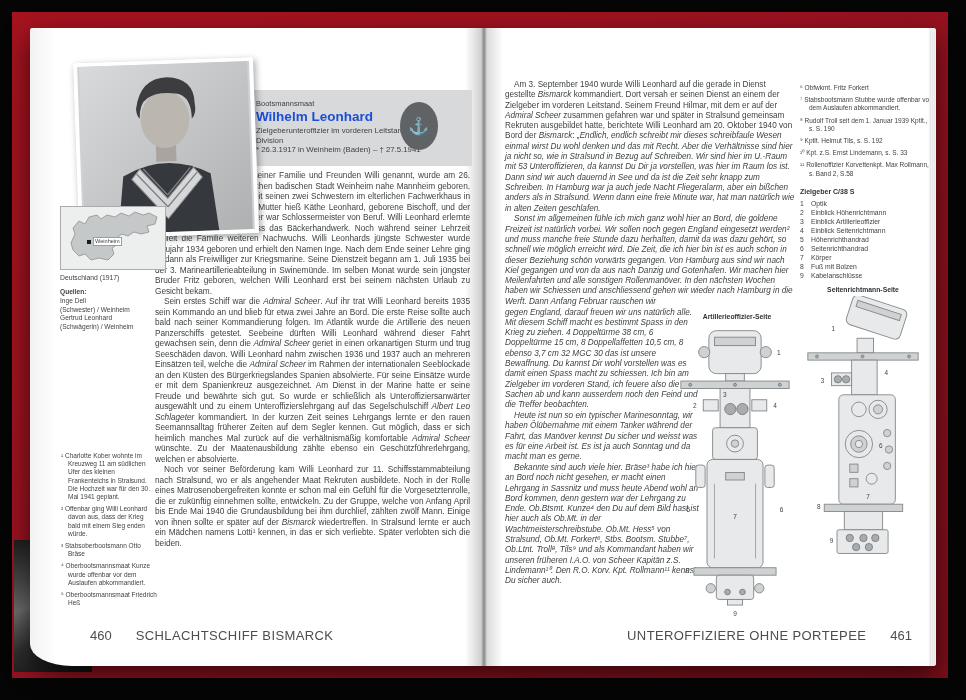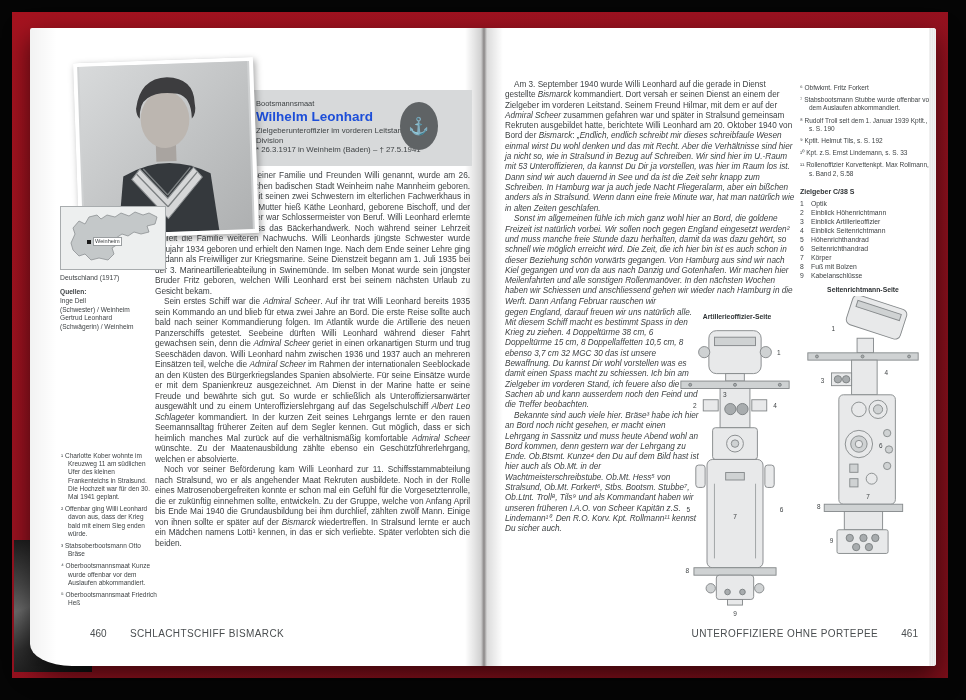--- a/index.html
+++ b/index.html
@@ -41,23 +41,23 @@
   .map-marker .sq{width:4px;height:4px;background:#1a1a1a;display:inline-block;}
   .map-marker .lbl{background:#fff;border:0.5px solid #9a9ea0;font-size:5.6px;padding:0 1px;line-height:7px;}
   .map-caption{font-size:6.8px;line-height:8px;margin-top:4px;}
   .sources{position:absolute;left:30px;top:260px;width:100px;font-size:6.6px;line-height:8.8px;}
   .sources .hd{font-weight:bold;}
   .left-main{position:absolute;left:125px;top:142px;width:315px;}
   .bodytext{font-size:8.3px;line-height:10.5px;letter-spacing:-0.05px;text-align:justify;}
   .para{margin:0;text-indent:9px;}
   .left-footnotes{position:absolute;left:31px;top:424px;width:96px;}
   .fn{font-size:6.5px;line-height:8.2px;padding-left:7px;text-indent:-7px;margin-bottom:4px;}
-  .footer{position:absolute;top:600px;font-size:10px;letter-spacing:.4px;color:#4a4e50;}
+  .footer{position:absolute;top:600px;font-size:13px;letter-spacing:.4px;color:#4a4e50;}
   .footer-left{left:60px;}
-  .footer-right{right:18px;text-align:right;}
+  .footer-right{right:24px;text-align:right;}
   .footer .pgno{letter-spacing:0;}
   .footer-left .title{margin-left:20px;}
   .footer-right .pgno{margin-left:20px;}
 
   
   .rp-text{position:absolute;left:475px;top:52px;width:290px;}
   .rp-text .para{margin:0 0 0.5px;}
   .letter{font-size:8.2px;line-height:10.3px;}
   .narrow-row{display:flex;align-items:flex-start;}
   .narrow-col{width:196px;}
@@ -156,20 +156,21 @@
       <span class="pgno">460</span>
       <span class="title">SCHLACHTSCHIFF BISMARCK</span>
     </div>
 
     <div class="rp-text letter">
       <p class="para"><span>Am 3. September 1940 wurde Willi Leonhard auf die gerade in Dienst gestellte </span><i>Bismarck</i><span> kommandiert. Dort versah er seinen Dienst an einem der Zielgeber im vorderen Leitstand. Seinem Freund Hilmar, mit dem er auf der </span><i>Admiral Scheer</i><span> zusammen gefahren war und später in Stralsund gemeinsam Rekruten ausgebildet hatte, berichtete Willi Leonhard am 20. Oktober 1940 von Bord der </span><i>Bismarck</i><span>: </span><i>„Endlich, endlich schreibt mir dieses schreibfaule Wesen einmal wirst Du wohl denken und das mit Recht. Aber die Verhältnisse sind hier ja nicht so, wie in Stralsund in Bezug auf Schreiben. Wir sind hier im U.-Raum mit 53 Unteroffizieren, da kannst Du Dir ja vorstellen, was hier im Raum los ist. Dann sind wir auch dauernd in See und da ist die Zeit sehr knapp zum Schreiben. In Hamburg war ja auch jede Nacht Fliegeralarm, aber ein bißchen anders als in Stralsund. Wenn dann eine freie Minute war, hat man natürlich wie in alten Zeiten geschlafen.</i></p>
       <p class="para"><i>Sonst im allgemeinen fühle ich mich ganz wohl hier an Bord, die goldene Freizeit ist natürlich vorbei. Wir sollen noch gegen England eingesetzt werden² und muss manche freie Stunde dazu herhalten, damit da was dazu gehört, so schnell wie möglich erreicht wird. Die Zeit, die ich hier bin ist es auch schon in dieser Beziehung schön vorwärts gegangen. Von Hamburg aus sind wir nach Kiel gegangen und von da aus nach Danzig und Gotenhafen. Wir machen hier Meilenfahrten und alle sonstigen Rollenmanöver. In den nächsten Wochen haben wir Schiessen und anschliessend gehen wir wieder nach Hamburg in die Werft. Dann Anfang Februar rauschen wir</i></p>
       <div class="narrow-row">
         <div class="narrow-col">
           <p class="para" style="text-indent:0"><i>gegen England, darauf freuen wir uns natürlich alle. Mit diesem Schiff macht es bestimmt Spass in den Krieg zu ziehen. 4 Doppeltürme 38 cm, 6 Doppeltürme 15 cm, 8 Doppellaffetten 10,5 cm, 8 ebenso 3,7 cm 32 MGC 30 das ist unsere Bewaffnung. Du kannst Dir wohl vorstellen was es damit einen Spass macht zu schiessen. Ich bin am Zielgeber im vorderen Stand, ich feuere also die paar Sachen ab und kann ausserdem noch den Feind und die Treffer beobachten.</i></p>
+          <p class="para"><i>Heute ist nun so ein typischer Marinesonntag, wir haben Ölübernahme mit einem Tanker während der Fahrt, das Manöver kennst Du sicher und weisst was es für eine Arbeit ist. Es ist ja auch Sonntag und da macht man es gerne.</i></p>
           <p class="para"><i>Bekannte sind auch viele hier. Bräse³ habe ich hier an Bord noch nicht gesehen, er macht einen Lehrgang in Sassnitz und muss heute Abend wohl an Bord kommen, denn gestern war der Lehrgang zu Ende. Ob.Btsmt. Kunze⁴ den Du auf dem Bild hast ist hier auch als Ob.Mt. in der Wachtmeisterschreibstube. Ob.Mt. Hess⁵ von Stralsund, Ob.Mt. Forkert⁶, Stbs. Bootsm. Stubbe⁷, Ob.Ltnt. Troll⁸, Tils⁹ und als Kommandant haben wir unseren früheren I.A.O. von Scheer Kapitän z.S. Lindemann¹⁰. Den R.O. Korv. Kpt. Rollmann¹¹ kennst Du sicher auch.</i></p>
         </div>
         <div class="front-col">
           <div class="diagram-label">Artillerieoffizier-Seite</div>
           <svg width="112" height="310" viewBox="0 0 120 332">
             <rect class="dg" x="32" y="6" width="56" height="46" rx="8"></rect>
             <rect class="dg2" x="38" y="13" width="44" height="9"></rect>
             <circle class="dg2" cx="27" cy="29" r="6"></circle>
               <circle class="dg2" cx="93" cy="29" r="6"></circle>
             <rect class="dg" x="50" y="52" width="20" height="8"></rect>

